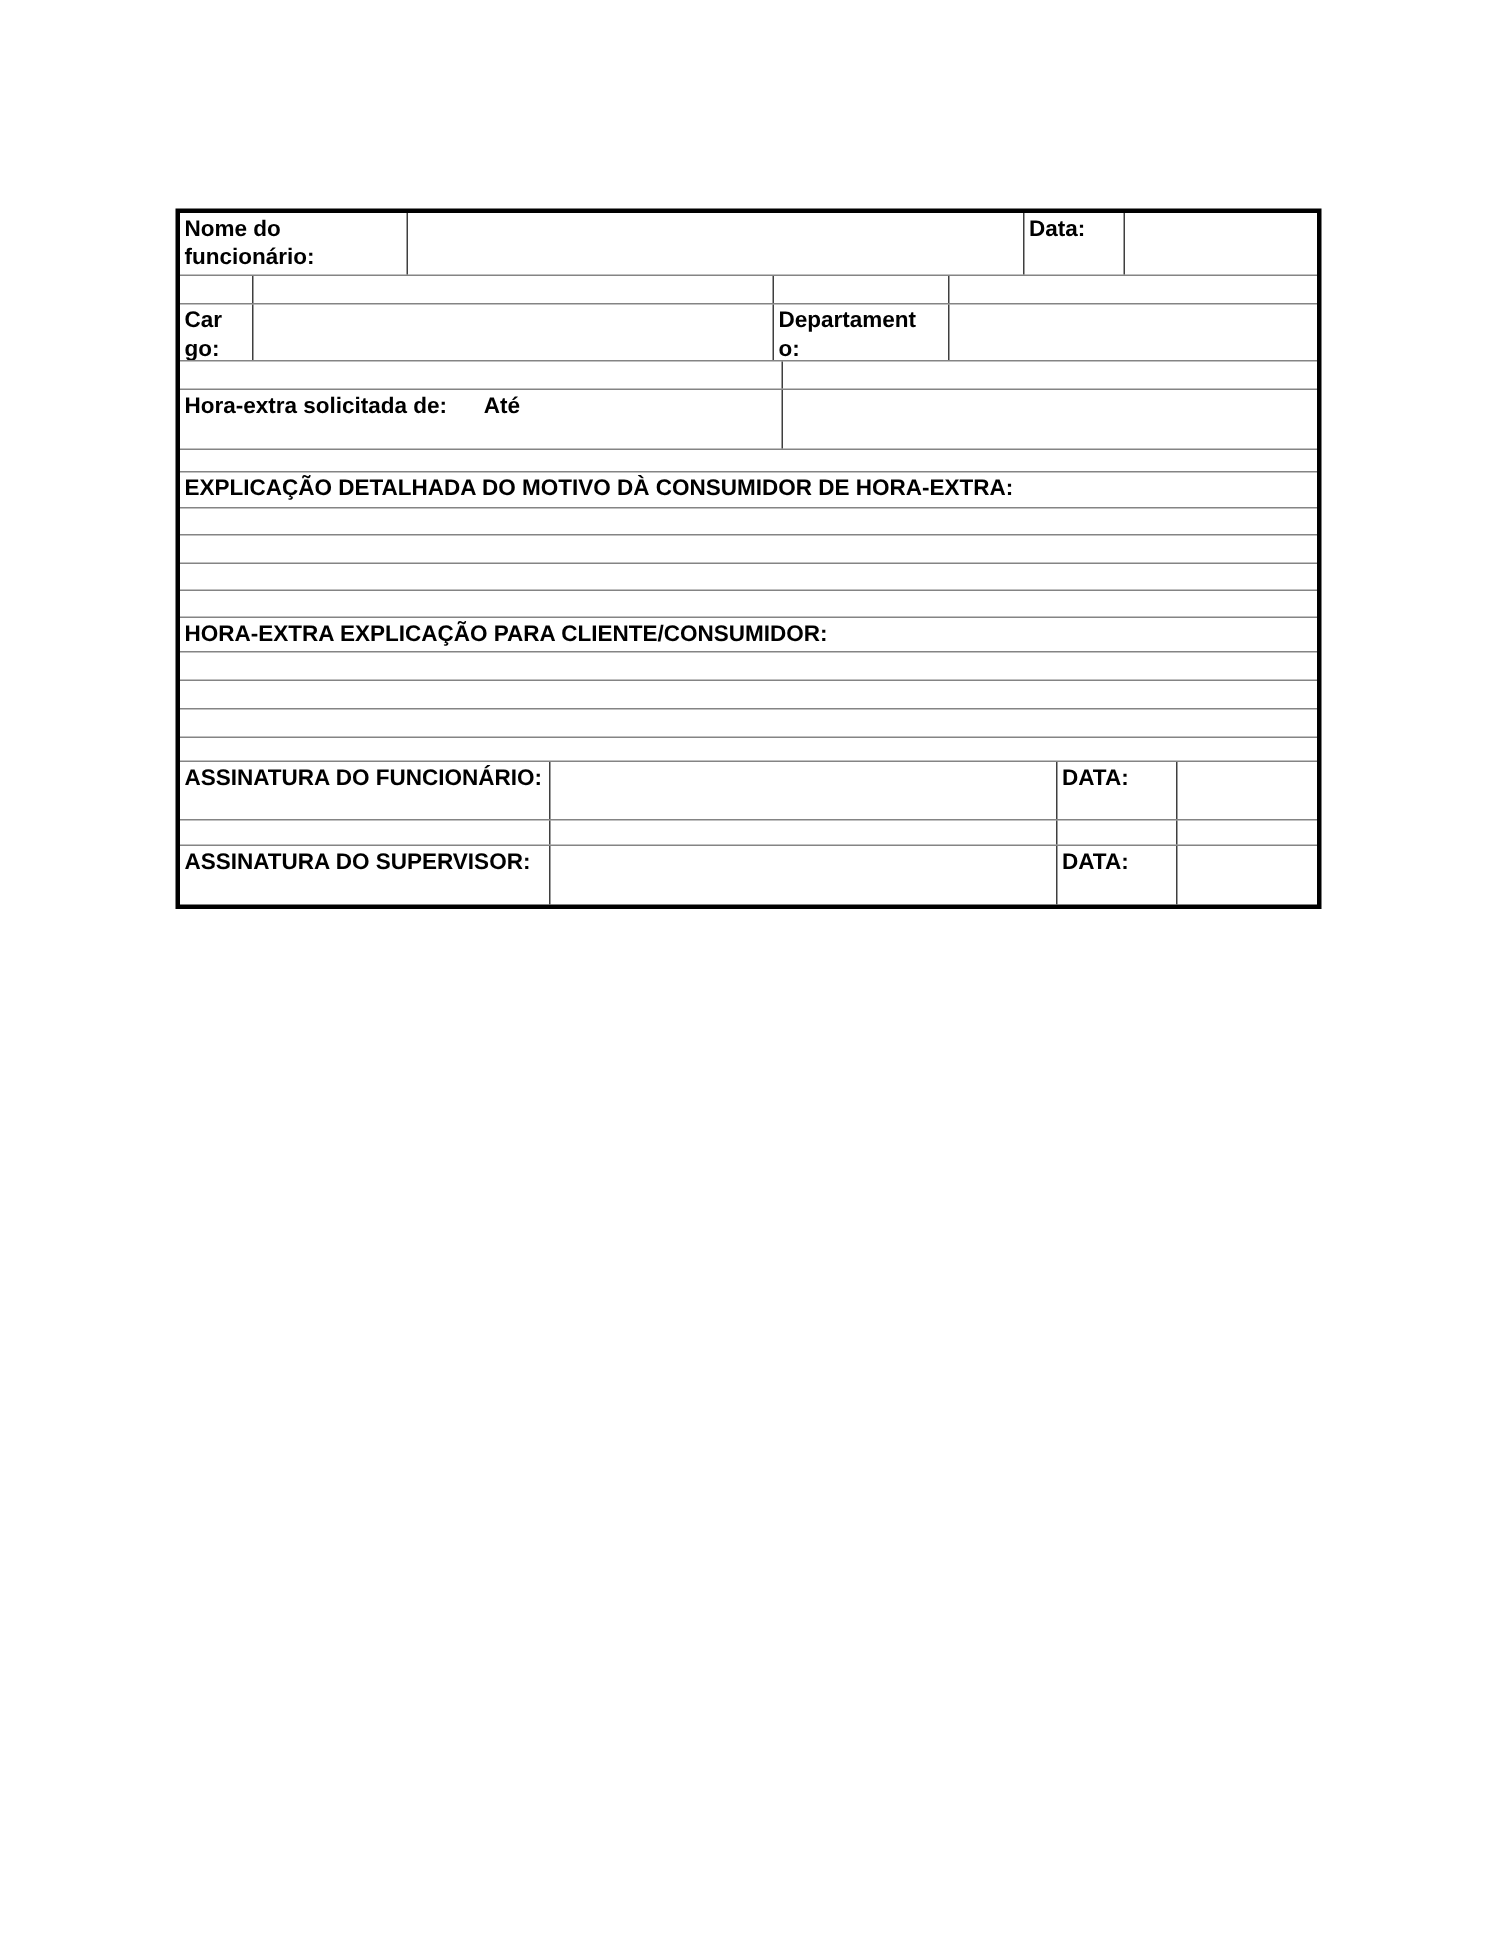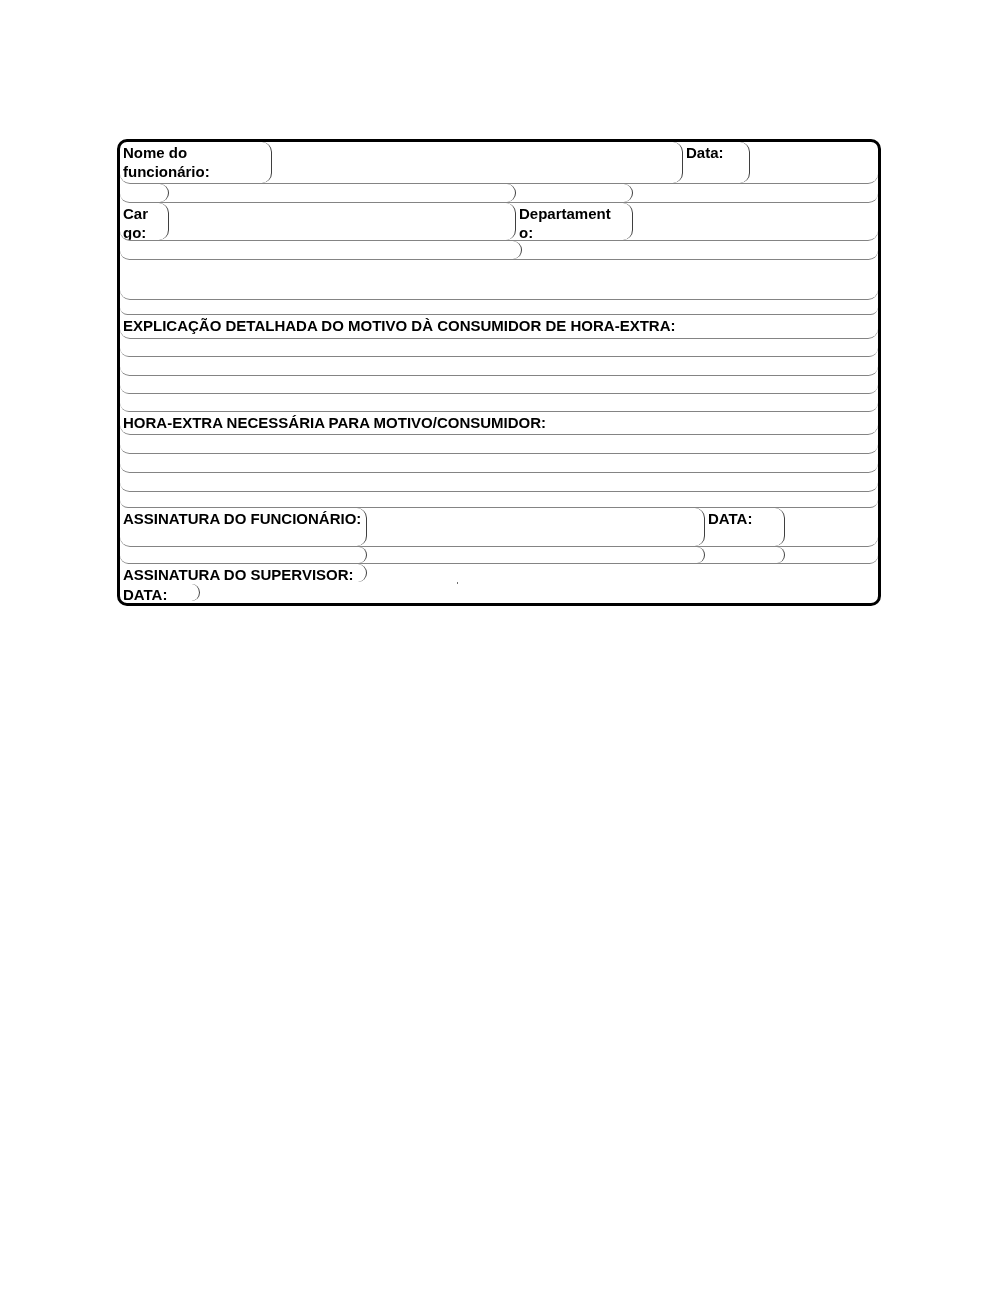--- a/index.html
+++ b/index.html
@@ -1,38 +1,38 @@
 <!DOCTYPE html>
 <html><head>
 <meta charset="utf-8">
 <style>
   :root{
     --outer:#000000;
     --hline:#848484;
     --vline:#3f3f3f;
     --ink:#000000;
   }
-  *{margin:0;border-radius:10px;}
+  *{margin:0;}
   body{
     width:1000px;height:1290px;
     background:#ffffff;
     font-family:"Liberation Sans","DejaVu Sans",sans-serif;
     font-weight:700;
     font-size:15px;line-height:19px;
     color:var(--ink);
   }
   .page{position:relative;width:1000px;height:1290px;background:#ffffff;}
   .form{
     position:absolute;left:117px;top:139px;width:764px;
     border:3px solid var(--outer);
     background:#ffffff;
     box-sizing:border-box;
   }
   .row{display:flex;border-bottom:1px solid var(--hline);box-sizing:border-box;}
-  .row.last{border-bottom:none;flex-direction:column;}
+  .row.last{border-bottom:none;}
   .cell{
     box-sizing:border-box;
     padding:1px 3px;
     overflow:hidden;
   }
   .vr{border-right:1px solid var(--vline);}
   .fill{flex:1;}
   .pre{white-space:pre-wrap;}
   .brk{word-break:break-all;}
   
@@ -71,20 +71,21 @@
       <div class="cell vr w117 brk pad-dept">Departamento:</div>
       <div class="cell w239 fill"></div>
     </div>
 
     <div class="row" style="height:19px">
       <div class="cell vr w402"></div>
       <div class="cell w356 fill"></div>
     </div>
 
     <div class="row" style="height:40px">
+      <div class="cell vr w402 pre">Hora-extra solicitada de:      Até</div>
     </div>
 
     <div class="row" style="height:15px">
       <div class="cell fill"></div>
     </div>
 
     <div class="row" style="height:24px">
       <div class="cell fill">EXPLICAÇÃO DETALHADA DO MOTIVO DÀ CONSUMIDOR DE HORA-EXTRA:</div>
     </div>
 
@@ -95,21 +96,21 @@
         <div class="cell fill"></div>
       </div>
     <div class="row" style="height:18px">
         <div class="cell fill"></div>
       </div>
     <div class="row" style="height:18px">
         <div class="cell fill"></div>
       </div>
 
     <div class="row" style="height:23px">
-      <div class="cell fill">HORA-EXTRA NECESSÁRIA PARA MOTIVO/CONSUMIDOR:</div>
+      <div class="cell fill">HORA-EXTRA EXPLICAÇÃO PARA CLIENTE/CONSUMIDOR:</div>
     </div>
 
     <div class="row" style="height:19px">
         <div class="cell fill"></div>
       </div>
     <div class="row" style="height:19px">
         <div class="cell fill"></div>
       </div>
     <div class="row" style="height:19px">
         <div class="cell fill"></div>

